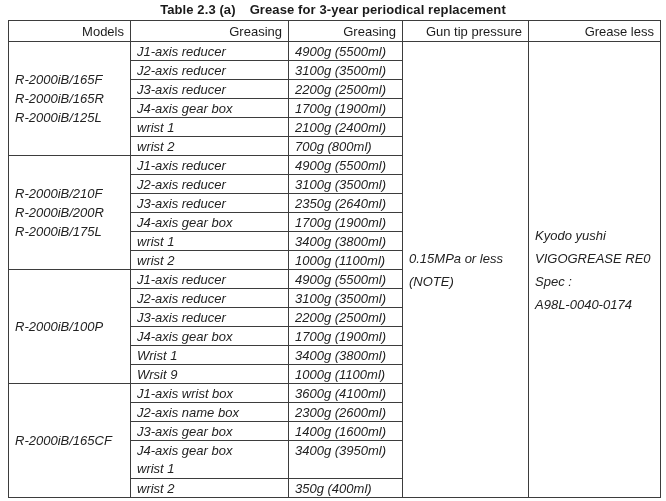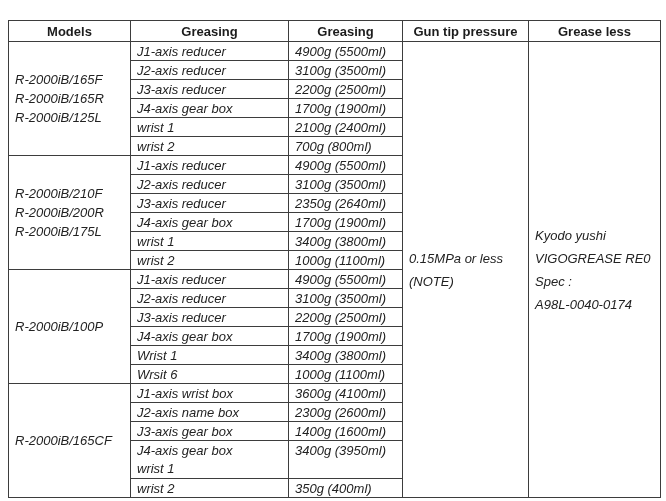--- a/index.html
+++ b/index.html
@@ -40,22 +40,22 @@
     font-size: 13px;
     color: #222222;
   }
   table.grease th, table.grease td {
     border: 1px solid #3d3d3d;
     padding: 0 6px;
     overflow: hidden;
   }
   table.grease th {
     height: 20px;
-    text-align: center;
-    font-weight: bold;
+    text-align: right;
+    font-weight: normal;
     font-size: 13px;
     color: #1c1c1c;
   }
   table.grease td { height: 18px; vertical-align: middle; font-style: italic; }
   col.c-models { width: 122px; }
   col.c-greasing { width: 158px; }
   col.c-quantity { width: 114px; }
   col.c-pressure { width: 126px; }
   col.c-grease { width: 132px; }
   td.model-cell {
@@ -77,20 +77,23 @@
     white-space: pre-line;
     line-height: 18px;
     padding-top: 1px;
   }
 </style>
 </head>
 <body>
 
 <div class="page">
 
+  <div class="title">
+    <span class="title-label">Table 2.3 (a)</span><span>Grease for 3-year periodical replacement</span>
+  </div>
 
   <table class="grease">
     <colgroup>
       <col class="c-models">
         <col class="c-greasing">
         <col class="c-quantity">
         <col class="c-pressure">
         <col class="c-grease">
     </colgroup>
 
@@ -180,21 +183,21 @@
     </tr>
     <tr>
       <td class="greasing-cell">J4-axis gear box</td>
       <td class="quantity-cell">1700g (1900ml)</td>
     </tr>
     <tr>
       <td class="greasing-cell">Wrist 1</td>
       <td class="quantity-cell">3400g (3800ml)</td>
     </tr>
     <tr>
-      <td class="greasing-cell">Wrsit 6</td>
+      <td class="greasing-cell">Wrsit 9</td>
       <td class="quantity-cell">1000g (1100ml)</td>
     </tr>
 
     <tr>
       <td class="model-cell" rowspan="5">R-2000iB/165CF</td>
       <td class="greasing-cell">J1-axis wrist box</td>
       <td class="quantity-cell">3600g (4100ml)</td>
     </tr>
     <tr>
       <td class="greasing-cell">J2-axis name box</td>

